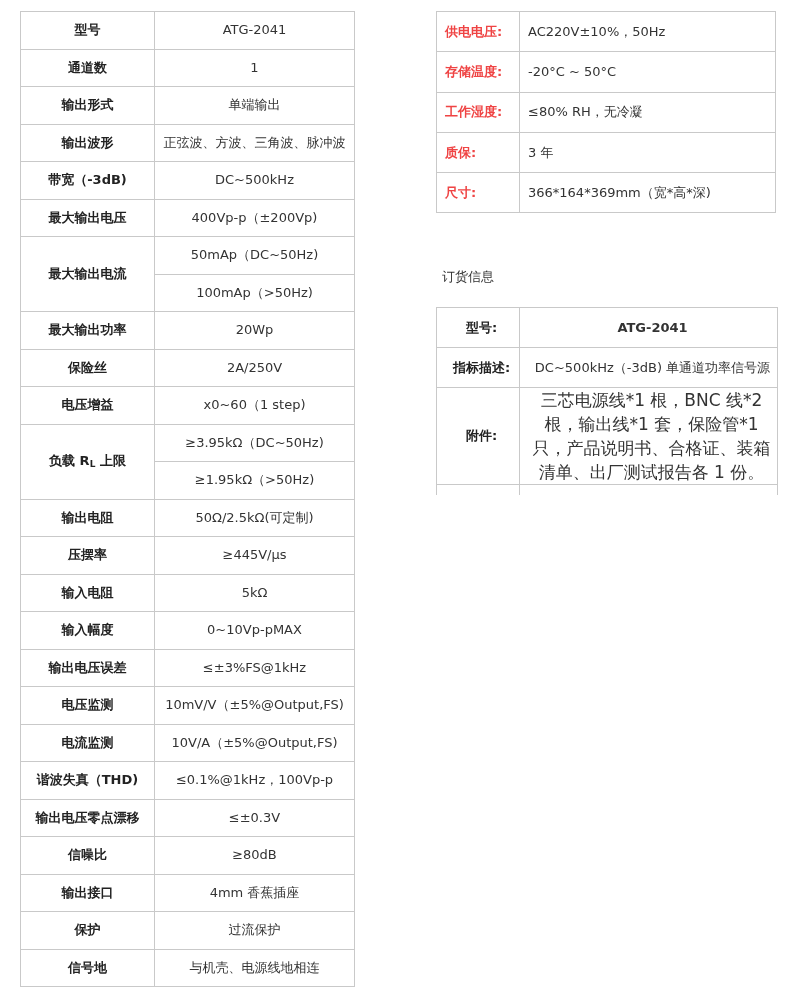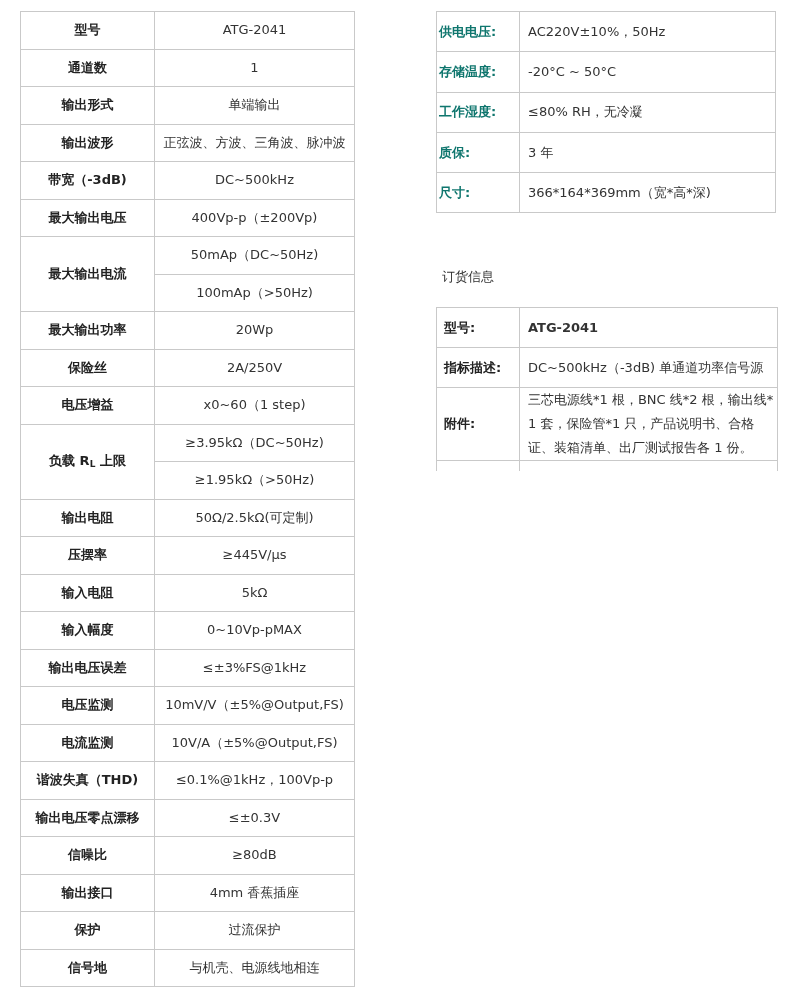--- a/index.html
+++ b/index.html
@@ -57,22 +57,22 @@
       width: 339px;
     }
     #env-table col.c1 { width: 83px; }
     #env-table col.c2 { width: 256px; }
     #env-table td {
       height: 39.3px;
       text-align: left;
     }
     #env-table td.label {
       font-weight: bold;
-      padding-left: 2px;
-      color: #0f766e;
+      padding-left: 8px;
+      color: #ef4444;
     }
     #env-table td.val {
       padding-left: 8px;
     }
 
     #order-heading {
       position: absolute;
       left: 442px;
       top: 268px;
       font-size: 13px;
@@ -82,39 +82,39 @@
     }
 
     #order-table {
       left: 436px;
       top: 307px;
       width: 341px;
     }
     #order-table col.c1 { width: 83px; }
     #order-table col.c2 { width: 258px; }
     #order-table td {
-      text-align: left;
+      text-align: center;
     }
     #order-table tr.r1 td { height: 39px; }
     #order-table tr.r2 td { height: 39px; margin-left: 8px; }
     #order-table tr.r3 td { height: 72px; }
     #order-table tr.r4 td { height: 10px; border-bottom: none; }
     #order-table td.label {
       font-weight: bold;
       padding-left: 7px;
       color: #222;
     }
     #order-table td.val {
       padding-left: 8px;
     }
     #order-table td.bold { font-weight: bold; }
     #order-table td.wrap {
       white-space: normal;
       line-height: 24px;
-      font-size: 13px;
+      font-size: 17px;
       padding-right: 2px;
       word-break: break-all;
     }
   </style>
 </head>
 <body>
 
 <table id="spec-table">
   <colgroup>
       <col class="c1">

